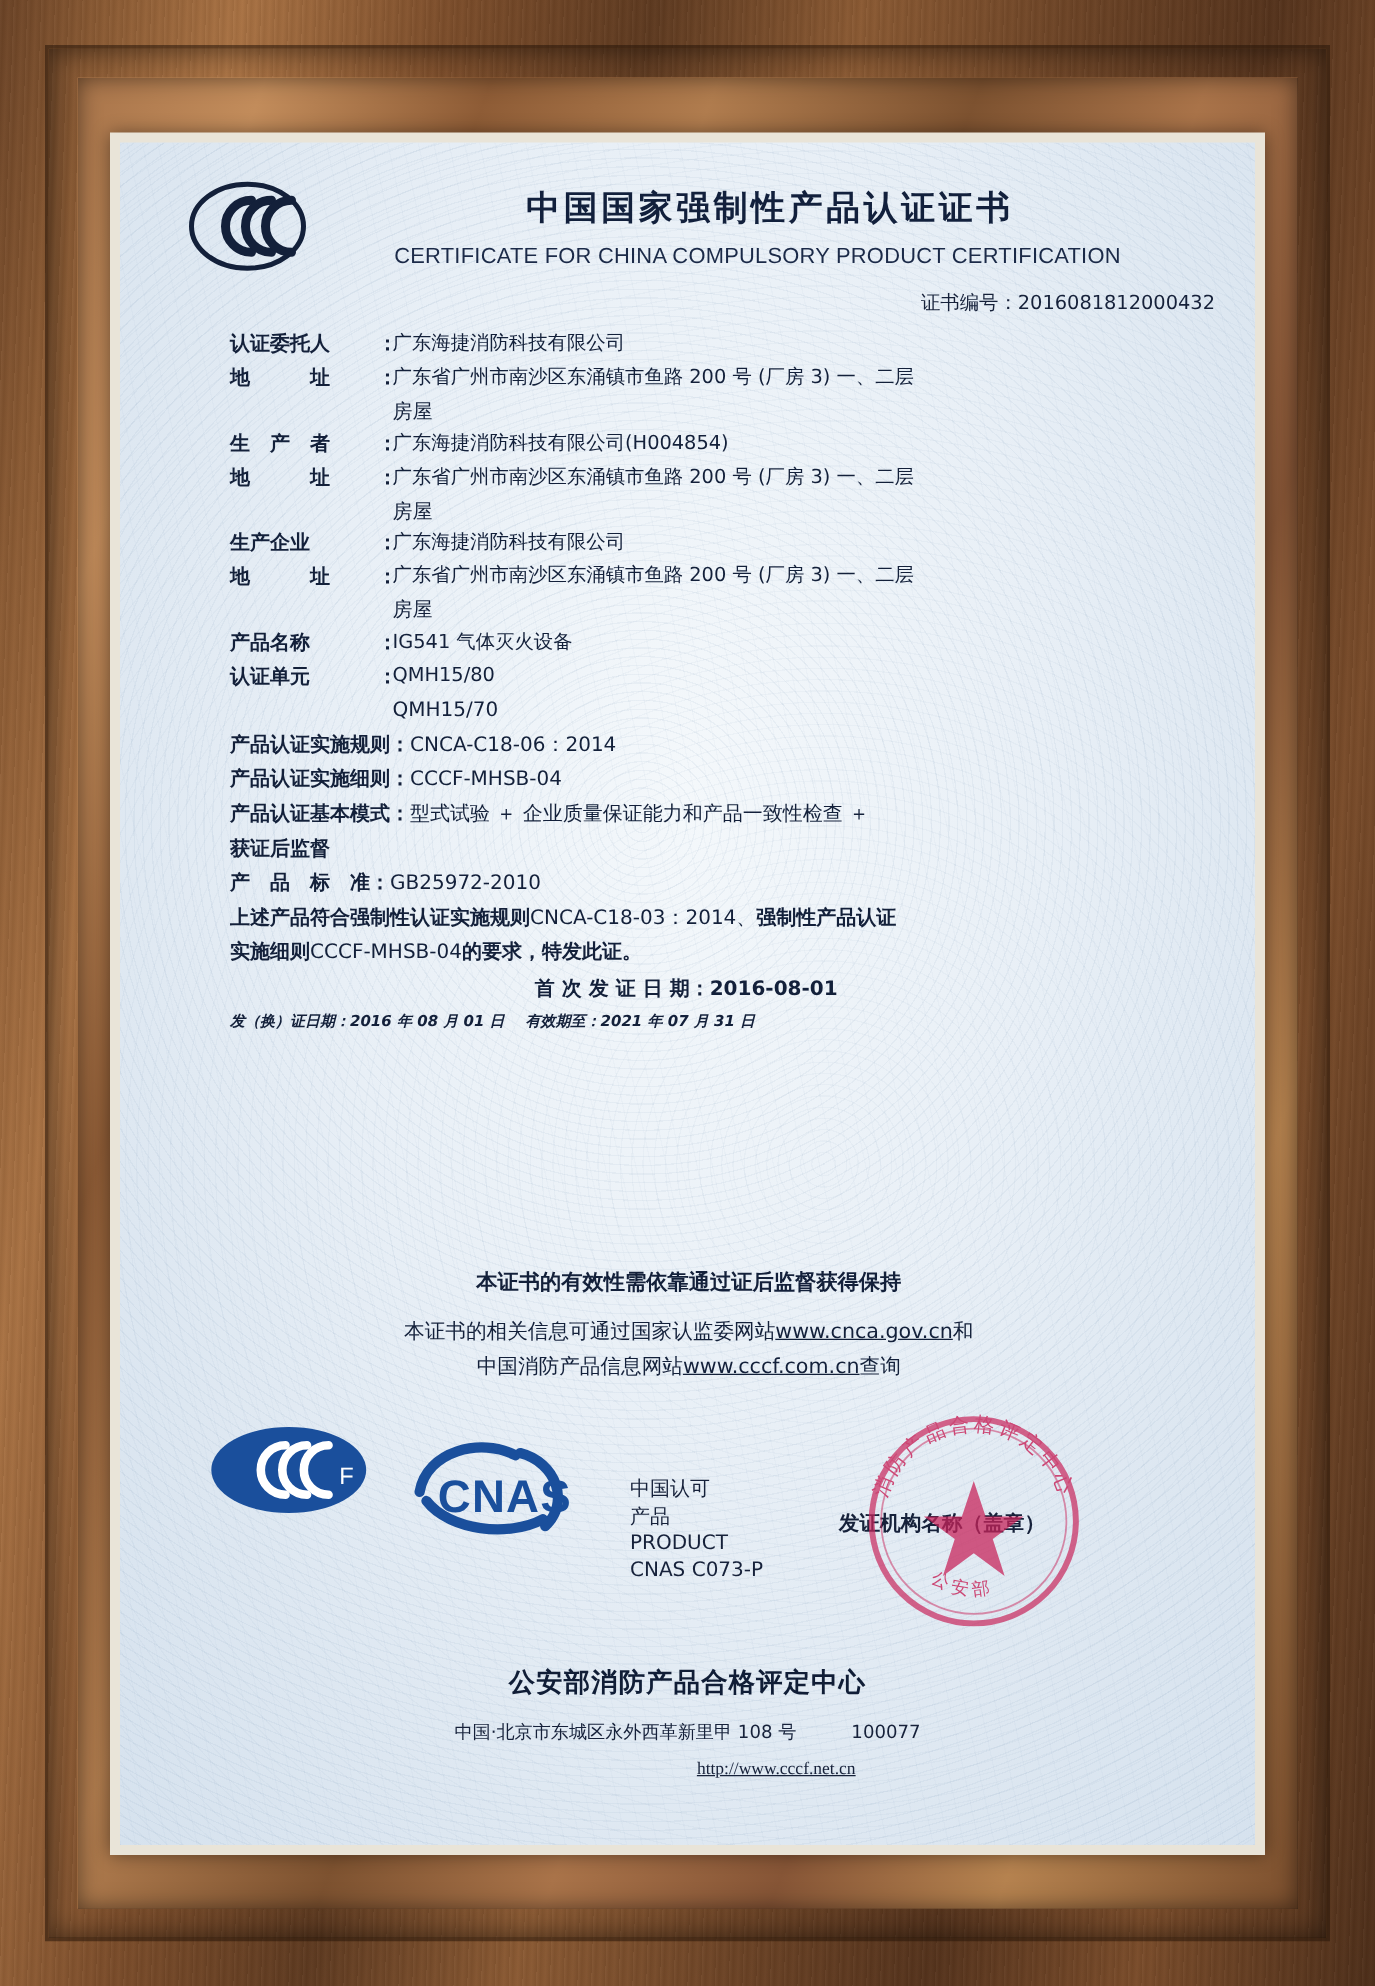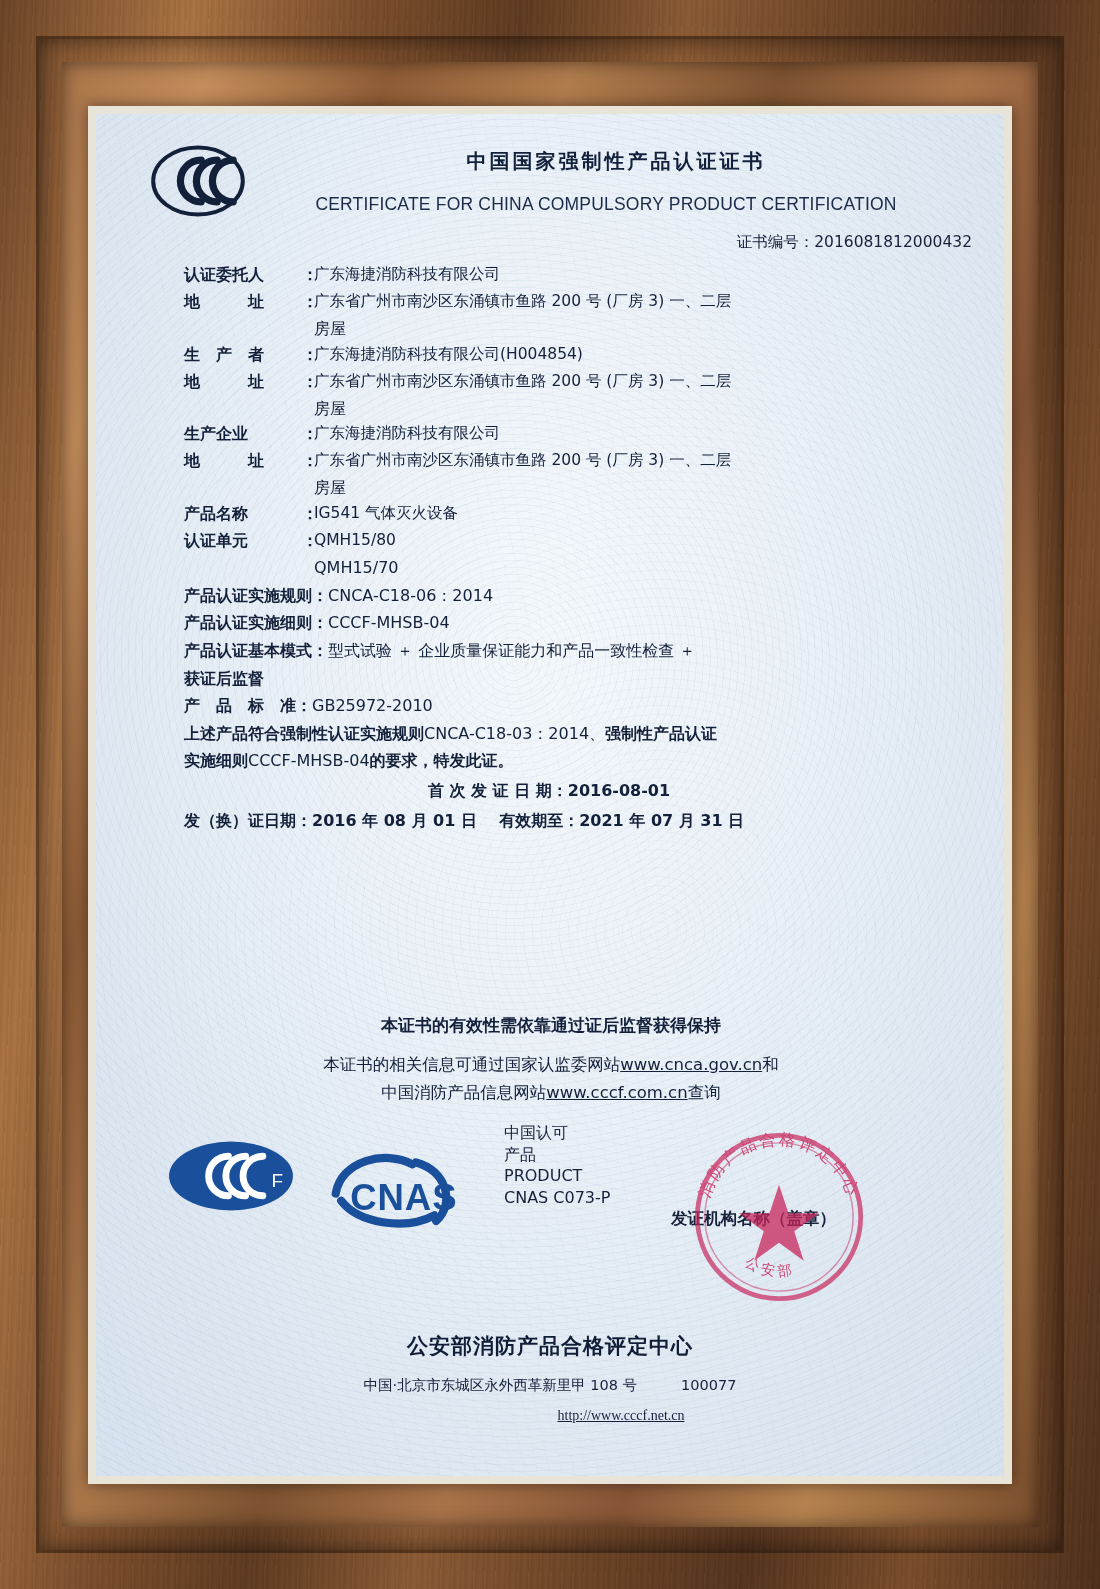--- a/index.html
+++ b/index.html
@@ -102,21 +102,21 @@
     position: absolute;
     left: 54px; top: 28px;
     width: 96px; height: 78px;
   }
   .title-zh {
     position: absolute;
     left: 170px; top: 34px;
     width: 700px;
     text-align: center;
     font-family: "DejaVu Sans", sans-serif;
-    font-size: 20px;
+    font-size: 27px;
     font-weight: bold;
     letter-spacing: 3px;
     color: #12203c;
   }
   .title-en {
     position: absolute;
     left: 130px; top: 80px;
     width: 760px;
     text-align: center;
     font-family: "Liberation Sans", sans-serif;
@@ -192,22 +192,23 @@
   }
   .first-date {
     text-align: center;
     font-weight: bold;
     font-size: 16px;
     margin-top: 4px;
     padding-right: 60px;
   }
   .issue-line {
     font-weight: bold;
-    font-size: 16px;
+    font-size: 12px;
     margin-top: 4px;
+    font-style: italic;
   }
 
   
   .notes {
     position: absolute;
     left: 60px; top: 900px;
     width: 790px;
     font-family: "DejaVu Sans", sans-serif;
     color: #13203a;
   }
@@ -230,21 +231,21 @@
     left: 70px; top: 1025px;
     width: 130px; height: 74px;
   }
   .cnas {
     position: absolute;
     left: 230px; top: 1032px;
     width: 160px; height: 84px;
   }
   .cnas-text {
     position: absolute;
-    left: 408px; top: 1008px;
+    left: 408px; top: 1066px;
     font-family: "DejaVu Sans", sans-serif;
     font-size: 16px;
     line-height: 1.35;
     color: #16213a;
   }
   .issuer-label {
     position: absolute;
     left: 575px; top: 1094px;
     font-family: "DejaVu Sans", sans-serif;
     font-size: 16.5px;

